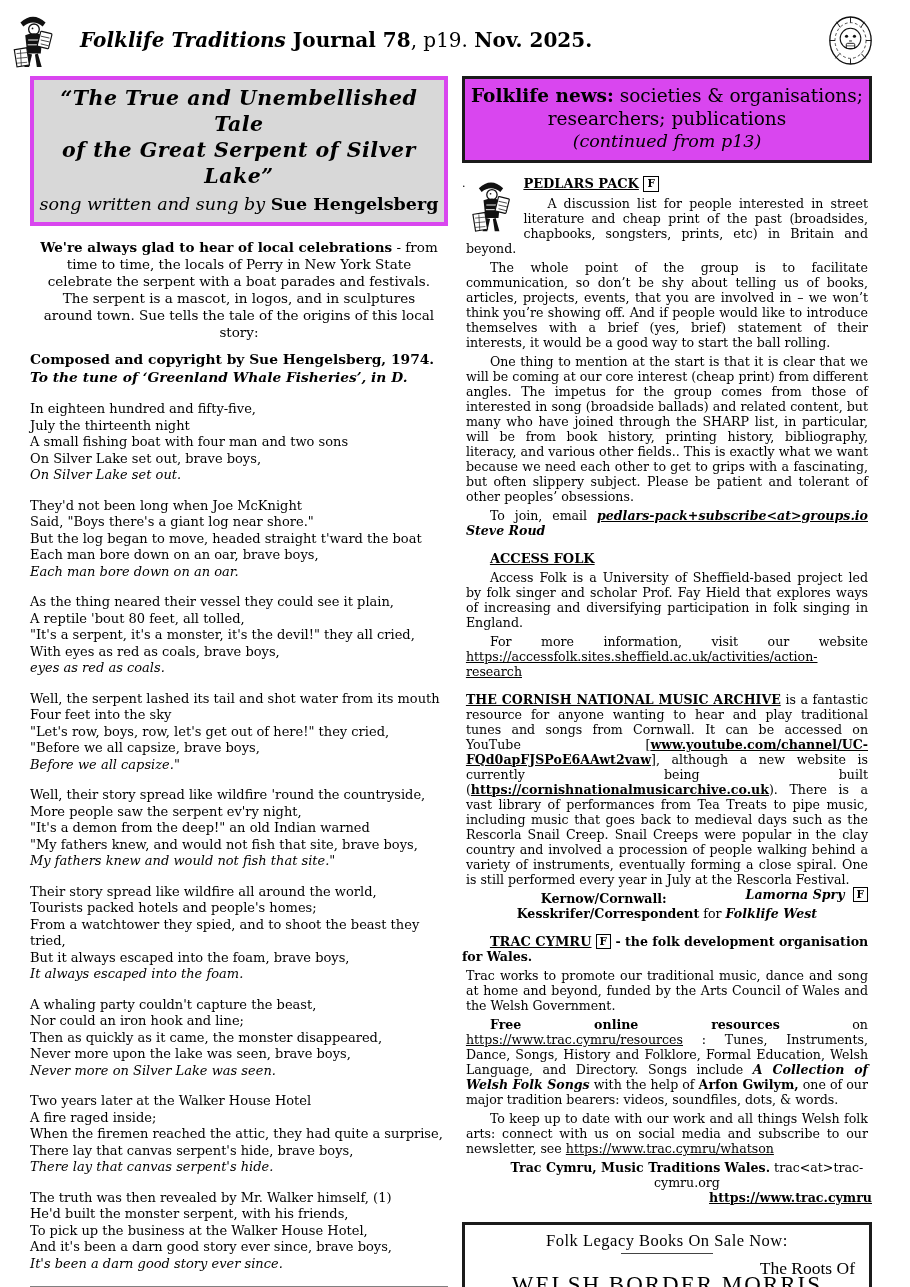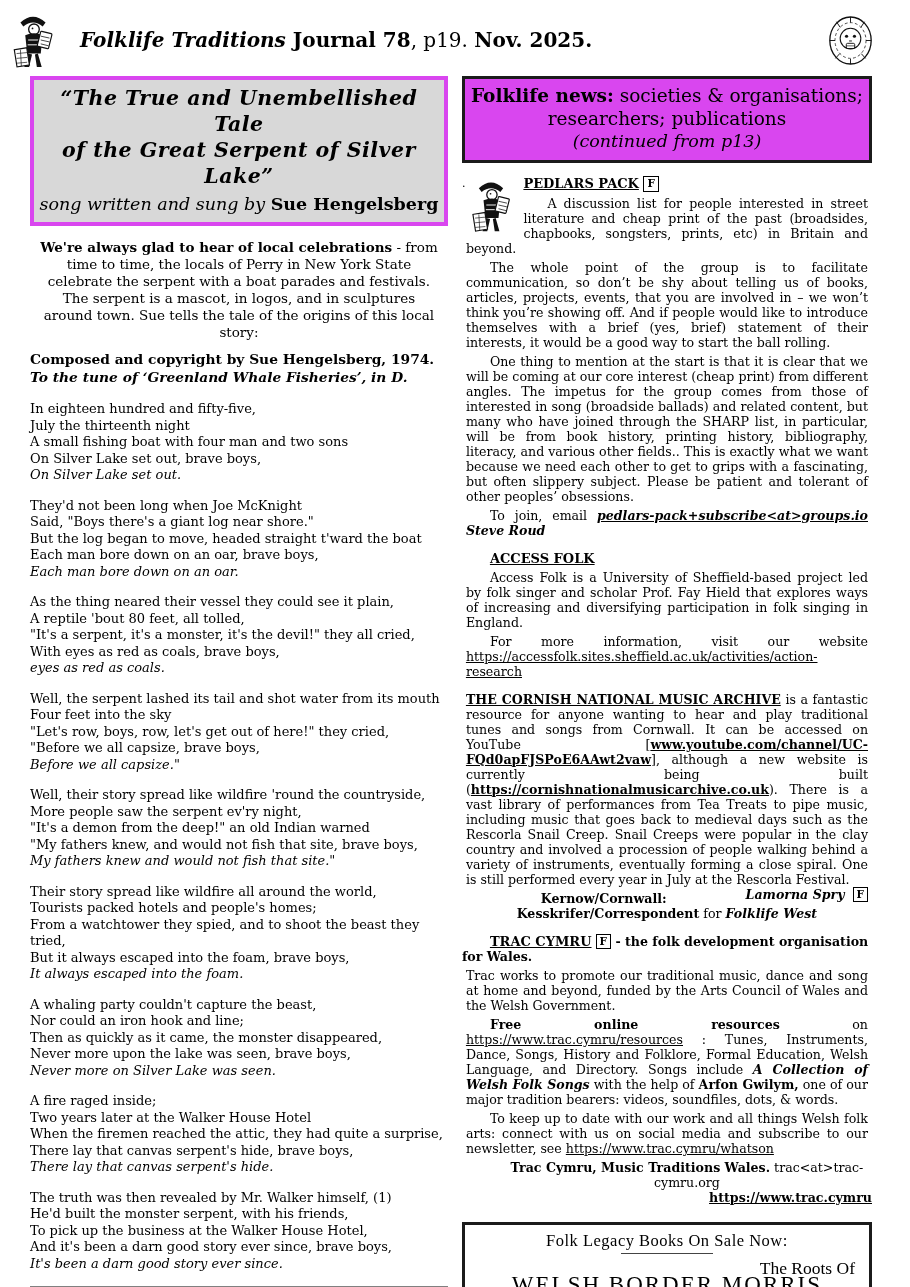--- a/index.html
+++ b/index.html
@@ -157,22 +157,22 @@
           <div>It always escaped into the foam.</div>
         </div>
         <div class="verse">
           <div>A whaling party couldn't capture the beast,</div>
           <div>Nor could an iron hook and line;</div>
           <div>Then as quickly as it came, the monster disappeared,</div>
           <div>Never more upon the lake was seen, brave boys,</div>
           <div>Never more on Silver Lake was seen.</div>
         </div>
         <div class="verse">
+          <div>Two years later at the Walker House Hotel</div>
           <div>A fire raged inside;</div>
-          <div>Two years later at the Walker House Hotel</div>
           <div>When the firemen reached the attic, they had quite a surprise,</div>
           <div>There lay that canvas serpent's hide, brave boys,</div>
           <div>There lay that canvas serpent's hide.</div>
         </div>
         <div class="verse">
           <div>The truth was then revealed by Mr. Walker himself, (1)</div>
           <div>He'd built the monster serpent, with his friends,</div>
           <div>To pick up the business at the Walker House Hotel,</div>
           <div>And it's been a darn good story ever since, brave boys,</div>
           <div>It's been a darn good story ever since.</div>

